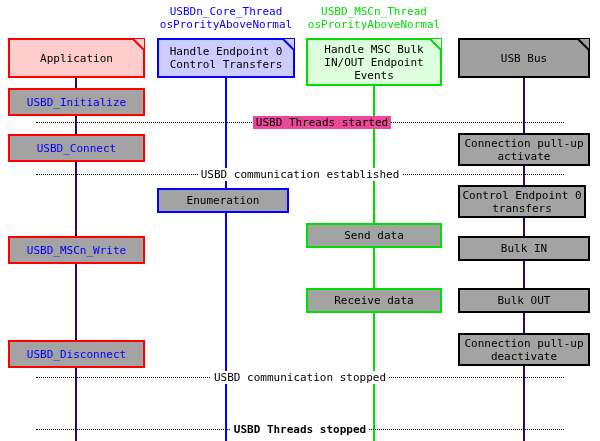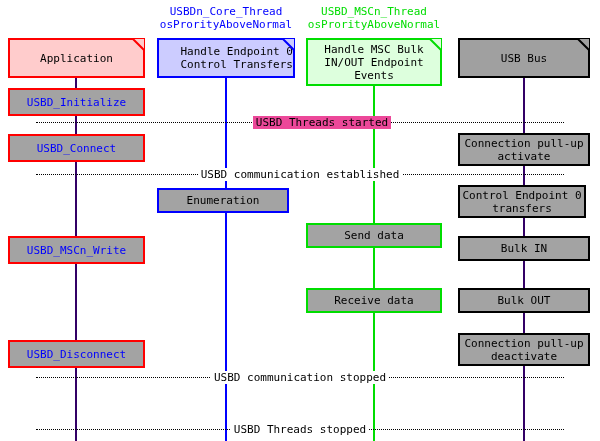--- a/index.html
+++ b/index.html
@@ -84,21 +84,21 @@
     <div class="lane-caption" style="left: 306px; width: 136px; top: 5px; color: rgb(0, 221, 0); z-index: 3;">USBD_MSCn_Thread<br>osProrityAboveNormal</div>
     <div class="lane-head" style="left: 8px; top: 38px; width: 137px; height: 40px; border-color: rgb(255, 0, 0); background: rgb(255, 204, 204); color: rgb(0, 0, 0); z-index: 4;">
       <span>Application</span>
       <span class="fold">
         <svg width="13" height="13" viewBox="0 0 13 13">
           <path d="M0,0 L13,0 L13,13 Z" fill="#ffffff"></path>
           <path d="M0,0 L13,13 L13,0 Z" fill="#ffcccc" stroke="#ff0000" stroke-width="2"></path>
         </svg>
       </span>
     </div>
-    <div class="lane-head" style="left: 157px; top: 38px; width: 138px; height: 40px; border-color: rgb(0, 0, 255); background: rgb(204, 204, 255); color: rgb(0, 0, 0); z-index: 4; justify-content: flex-end;">
+    <div class="lane-head" style="left: 157px; top: 38px; width: 138px; height: 40px; border-color: rgb(0, 0, 255); background: rgb(204, 204, 255); color: rgb(0, 0, 0); z-index: 4;">
       <span>Handle Endpoint 0<br>Control Transfers</span>
       <span class="fold">
         <svg width="13" height="13" viewBox="0 0 13 13">
           <path d="M0,0 L13,0 L13,13 Z" fill="#ffffff"></path>
           <path d="M0,0 L13,13 L13,0 Z" fill="#ccccff" stroke="#0000ff" stroke-width="2"></path>
         </svg>
       </span>
     </div>
     <div class="lane-head" style="left: 306px; top: 38px; width: 136px; height: 48px; border-color: rgb(0, 221, 0); background: rgb(221, 255, 221); color: rgb(0, 0, 0); z-index: 4;">
       <span>Handle MSC Bulk<br>IN/OUT Endpoint<br>Events</span>
@@ -162,17 +162,17 @@
       <div class="sep-label" style="left: 0px; width: 600px; background: transparent; padding: 0px;"><span style="background: #ec4899; padding: 0px 3px; margin-left: 44px;">USBD Threads started</span></div>
     </div>
     <div class="sep" style="top: 168px; z-index: 6;">
       <div class="rule" style="left: 36px; width: 528px;"></div>
       <div class="sep-label" style="left: 0px; width: 600px; background: transparent; padding: 0px;"><span style="background: rgb(255, 255, 255); padding: 0px 3px;">USBD communication established</span></div>
     </div>
     <div class="sep" style="top: 371px; z-index: 6;">
       <div class="rule" style="left: 36px; width: 528px;"></div>
       <div class="sep-label" style="left: 0px; width: 600px; background: transparent; padding: 0px;"><span style="background: rgb(255, 255, 255); padding: 0px 3px;">USBD communication stopped</span></div>
     </div>
-    <div class="sep" style="top: 423px; z-index: 6;">
+    <div class="sep" style="top: 423px; z-index: 6; font-weight: bold;">
       <div class="rule" style="left: 36px; width: 528px;"></div>
       <div class="sep-label" style="left: 0px; width: 600px; background: transparent; padding: 0px;"><span style="background: rgb(255, 255, 255); padding: 0px 3px;">USBD Threads stopped</span></div>
     </div>
   </div>
 
 </body></html>

